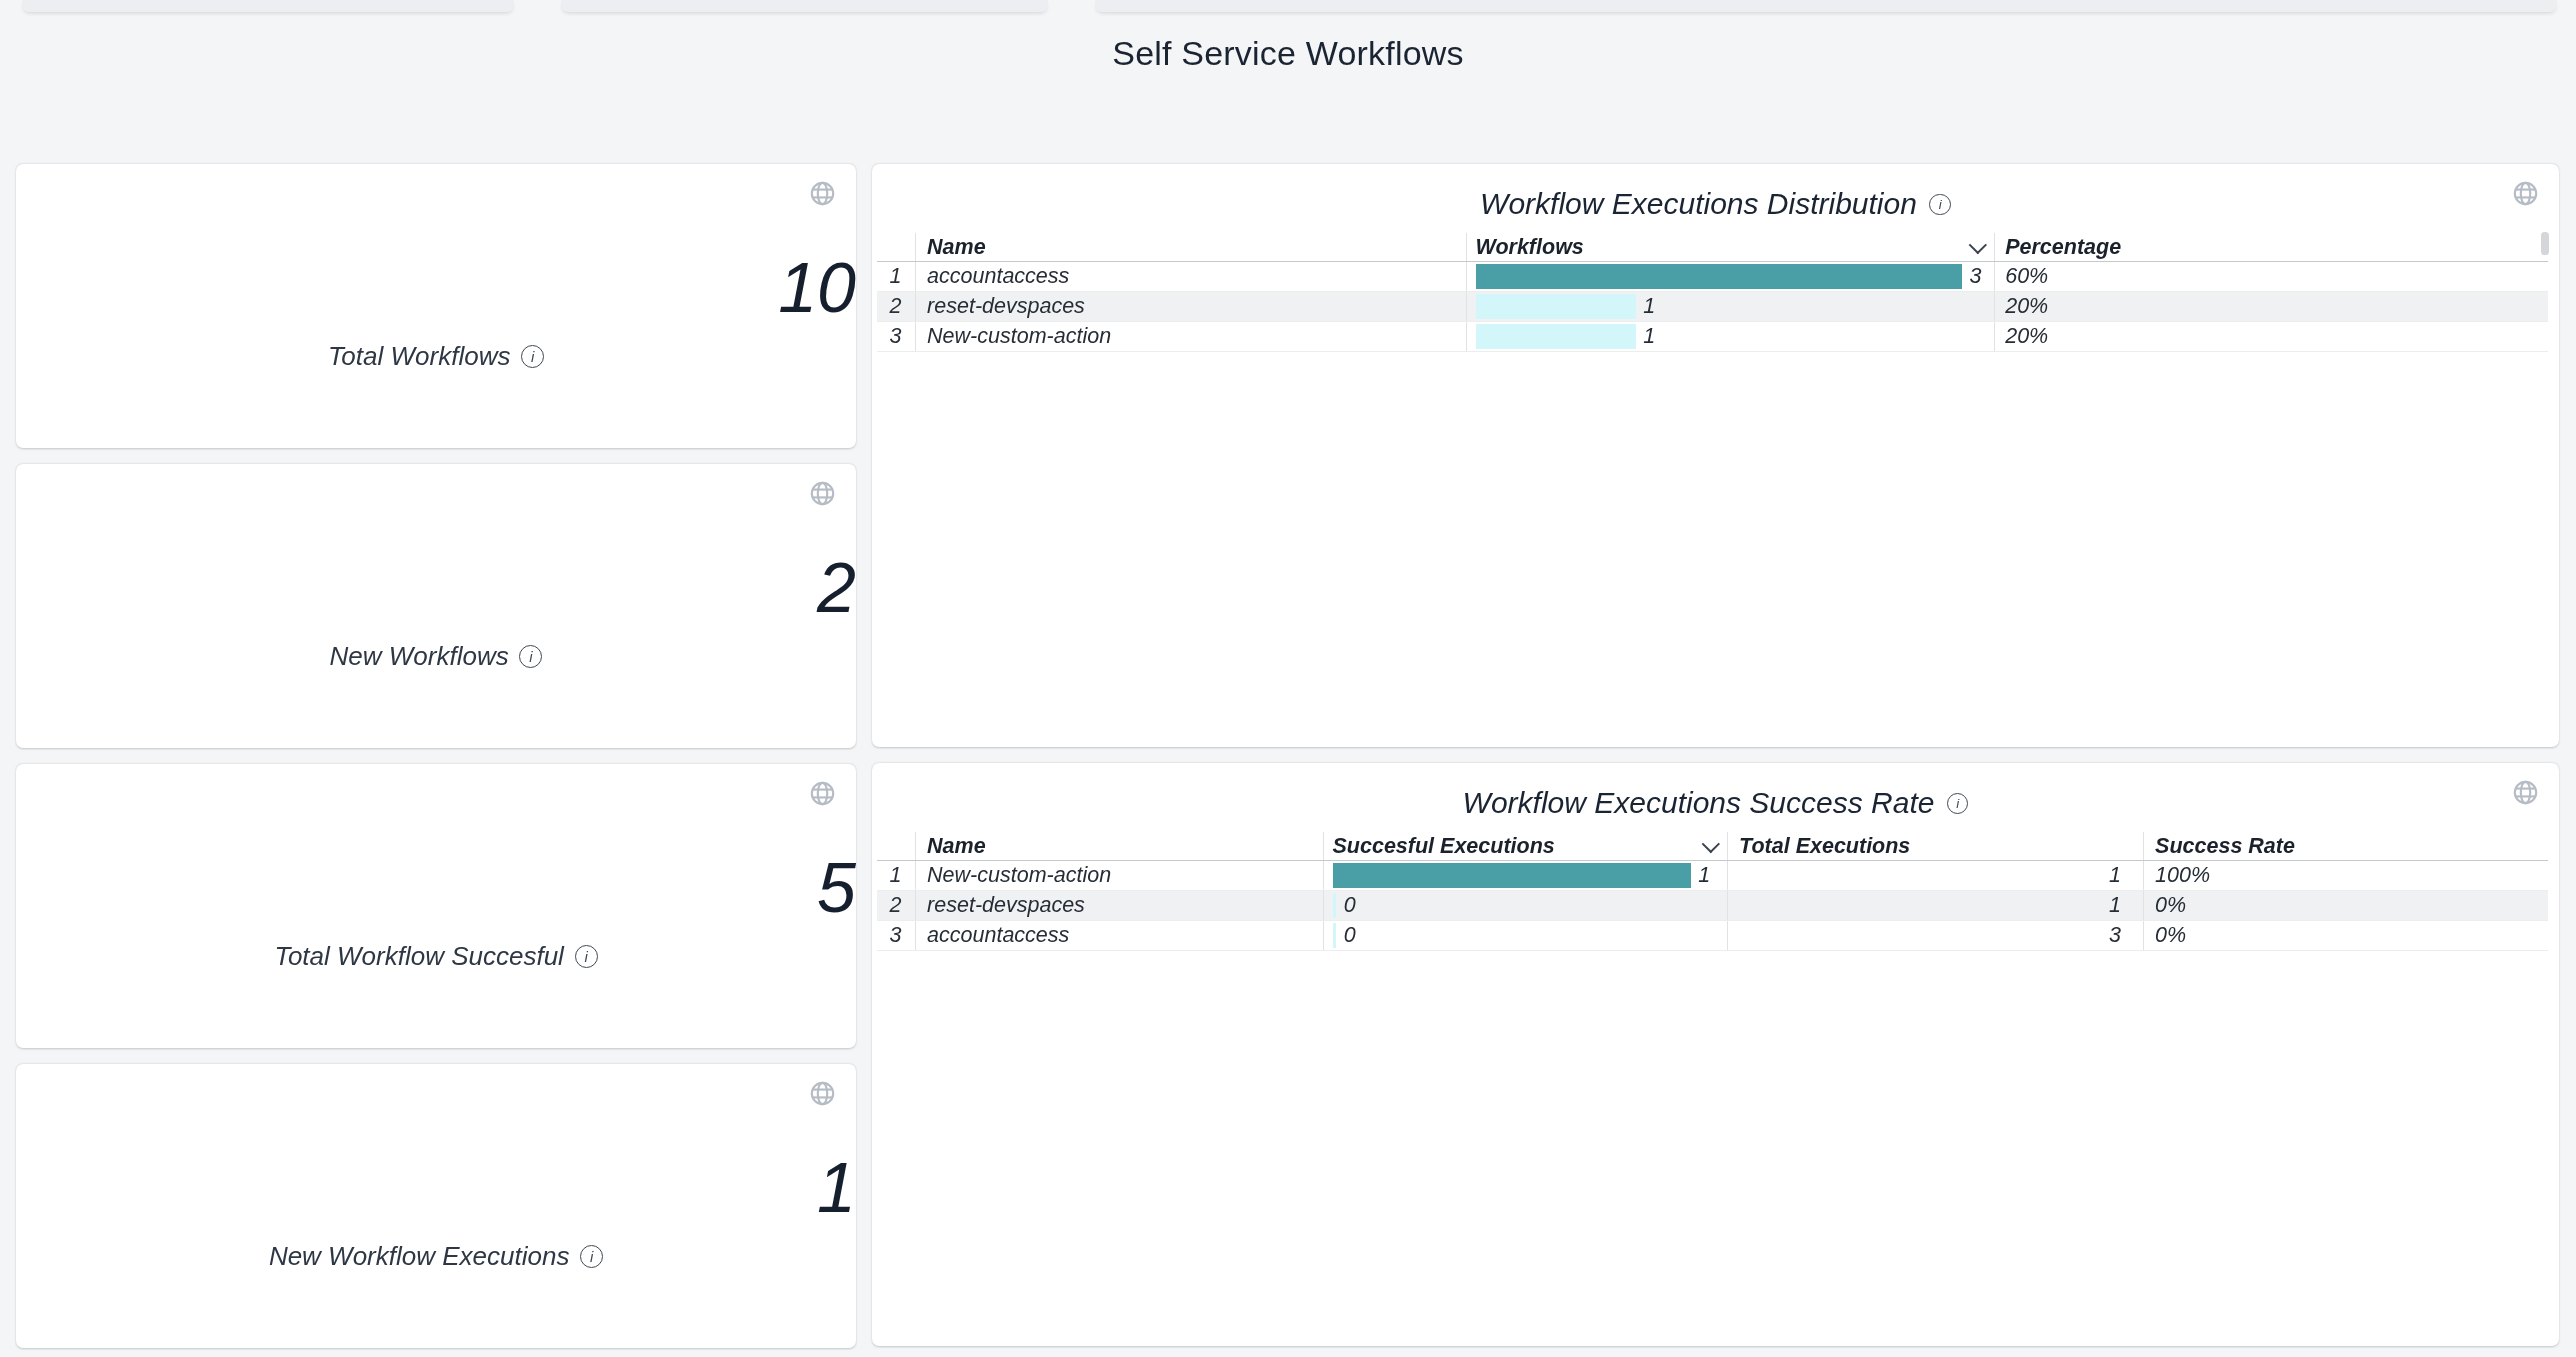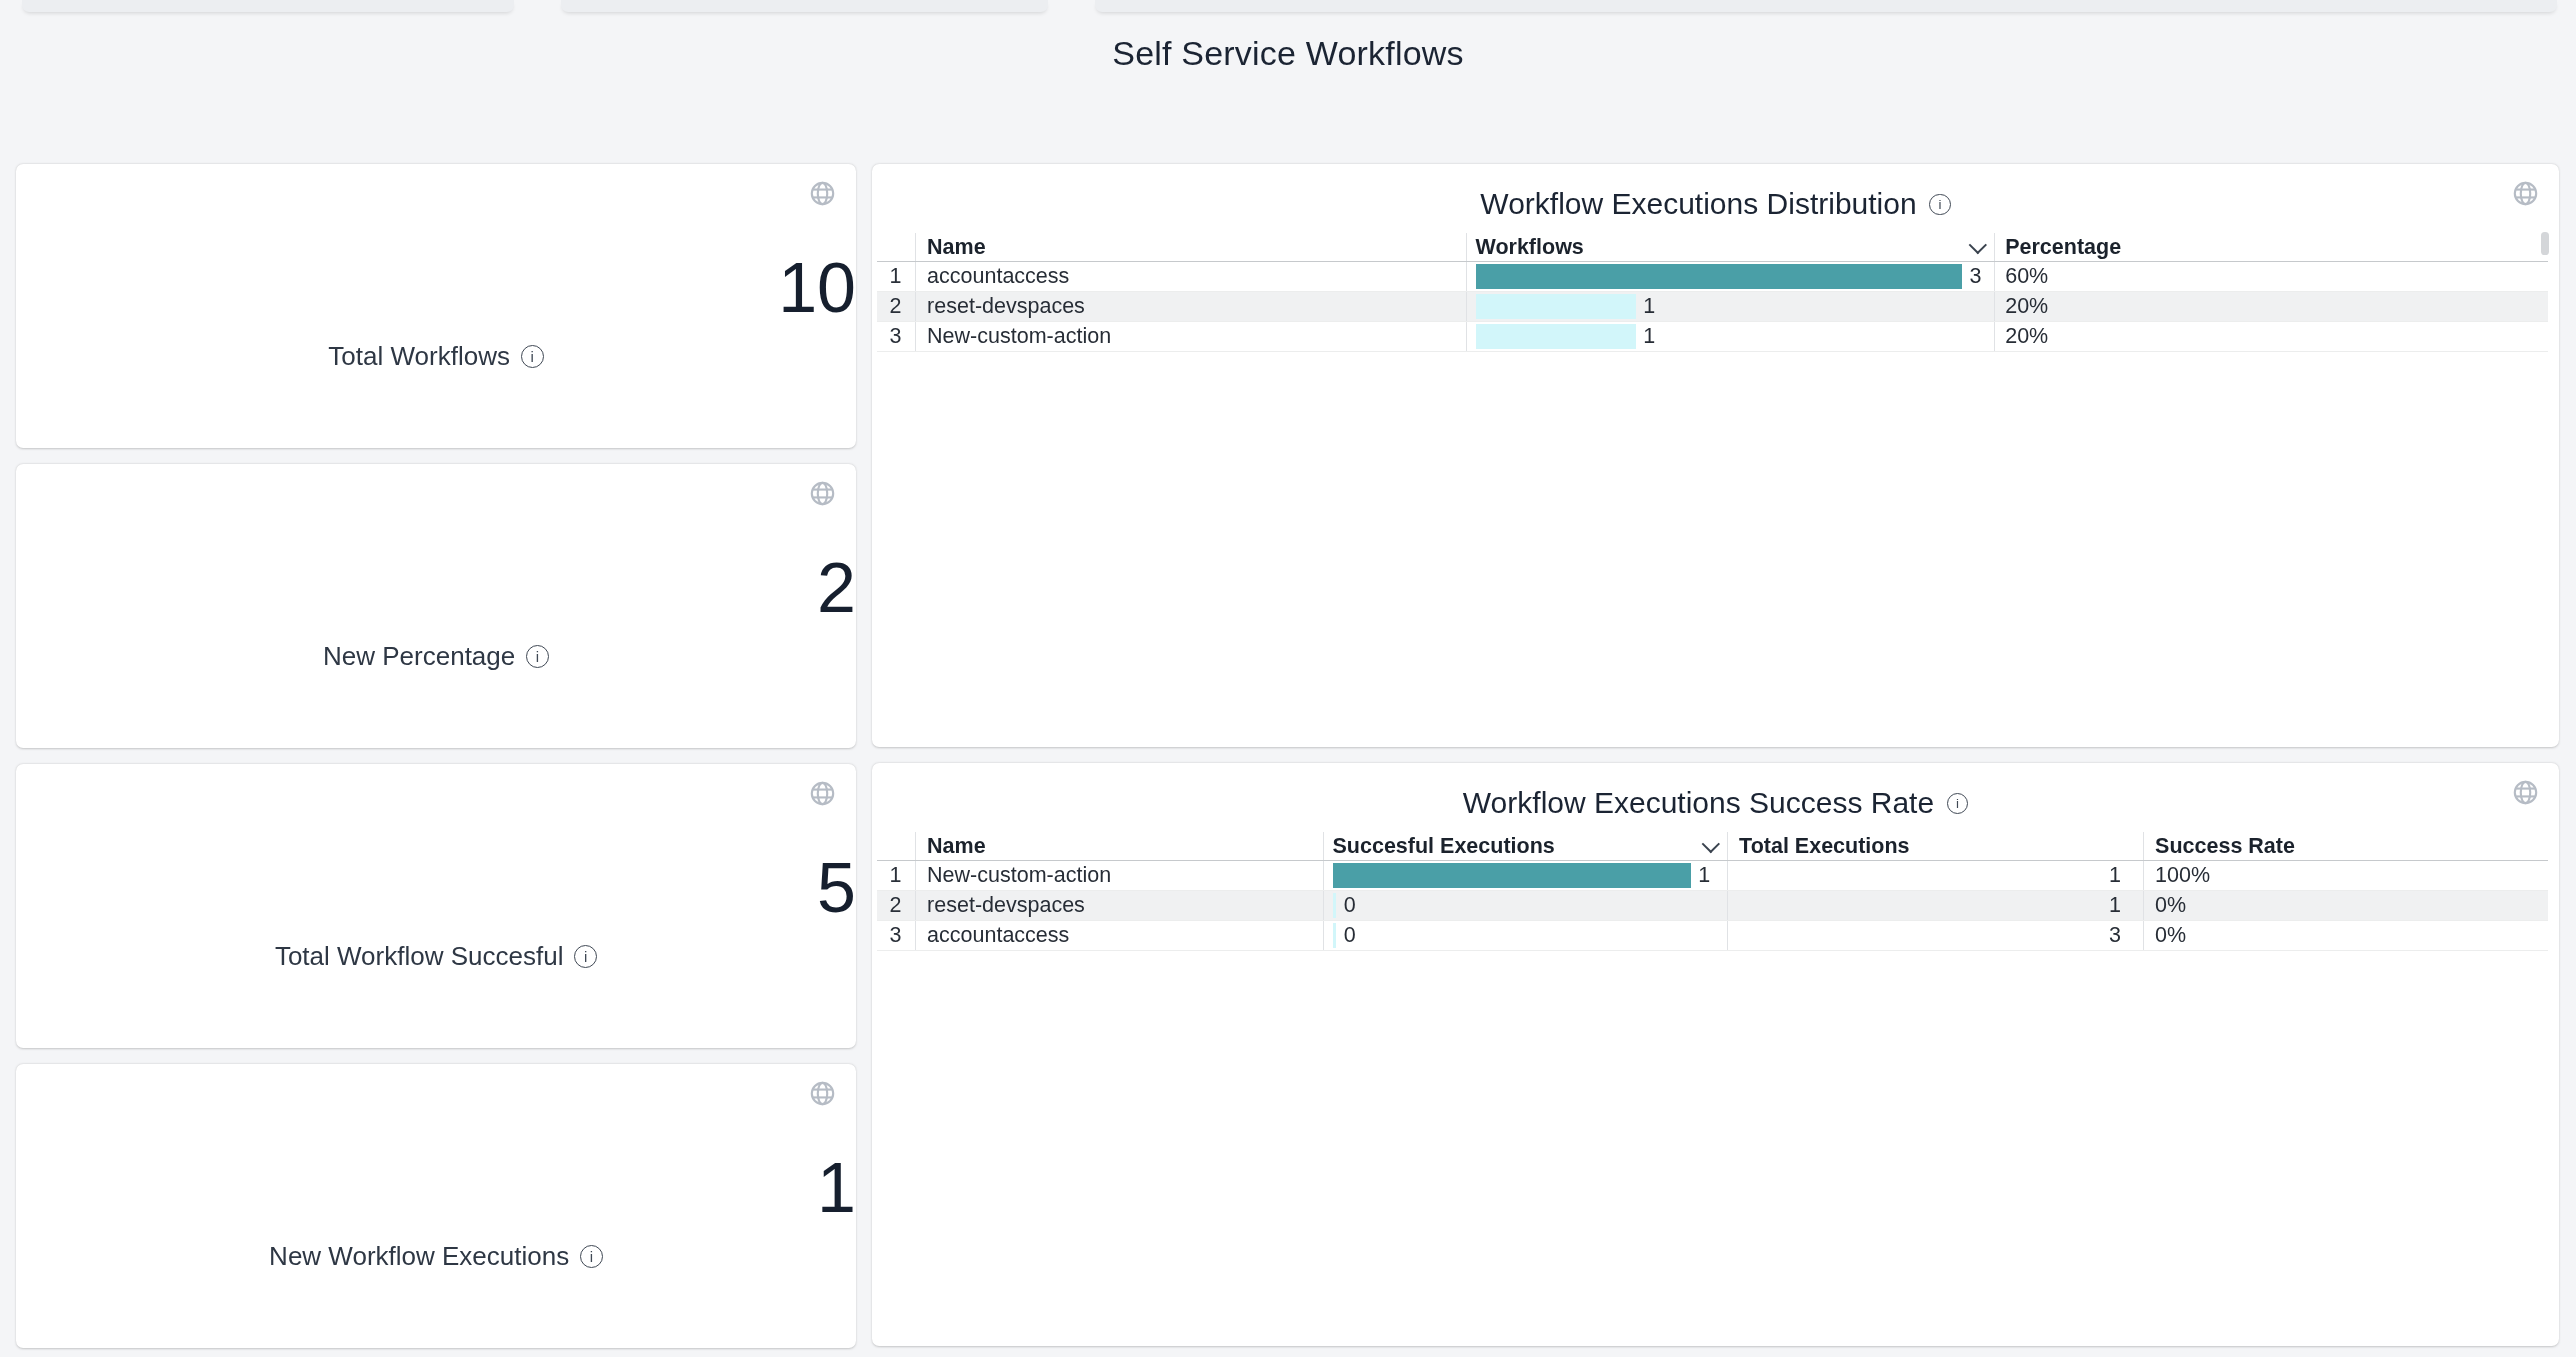--- a/index.html
+++ b/index.html
@@ -27,20 +27,21 @@
     text-align: center;
     font-size: 34px; font-weight: 500; color: #1b2433;
     letter-spacing: 0.2px;
   }
 
   .card {
     background: #ffffff;
     border-radius: 7.2px;
     box-shadow: 0 0.9px 2.7px rgba(0,0,0,0.13), 0 0.9px 1.8px rgba(0,0,0,0.08);
     position: relative;
+    font-style: italic;
   }
 
   
   .left-col {
     position: absolute; left: 16px; top: 164px; width: 840px;
     display: flex; flex-direction: column; gap: 16px;
   }
   .stat-card { height: 284px; }
   .stat-value {
     padding-top: 89px;
@@ -155,21 +156,21 @@
 
     <div class="card stat-card">
       <svg class="globe" viewBox="0 0 24 24" fill="none" stroke="#b6bcc5" stroke-width="1.9">
         <circle cx="12" cy="12" r="9.5"></circle>
           <ellipse cx="12" cy="12" rx="4.2" ry="9.5"></ellipse>
           <line x1="3" y1="8.5" x2="21" y2="8.5"></line>
           <line x1="3" y1="15.5" x2="21" y2="15.5"></line>
       </svg>
       <div class="stat-value">2</div>
       <div class="stat-label-row">
-        <span>New Percentage</span>
+        <span>New Workflows</span>
         <span class="info-icon"></span>
       </div>
     </div>
 
     <div class="card stat-card">
       <svg class="globe" viewBox="0 0 24 24" fill="none" stroke="#b6bcc5" stroke-width="1.9">
         <circle cx="12" cy="12" r="9.5"></circle>
           <ellipse cx="12" cy="12" rx="4.2" ry="9.5"></ellipse>
           <line x1="3" y1="8.5" x2="21" y2="8.5"></line>
           <line x1="3" y1="15.5" x2="21" y2="15.5"></line>

